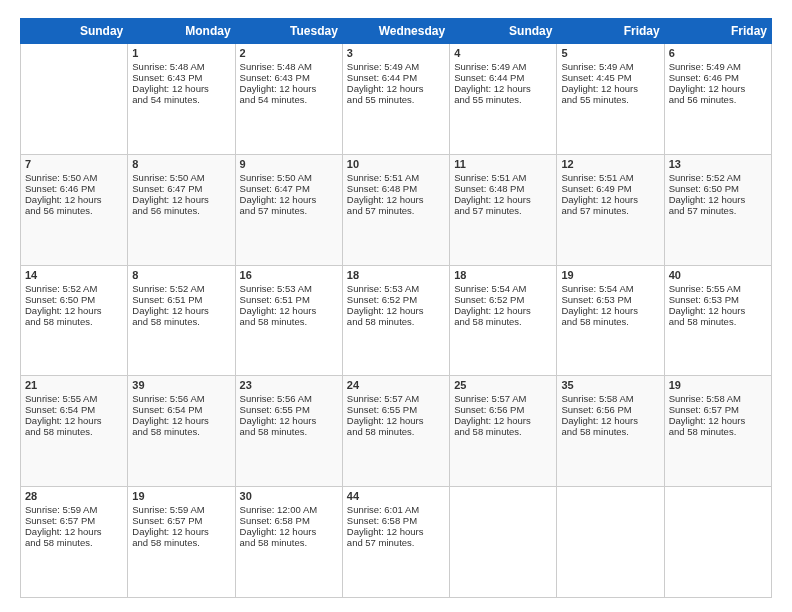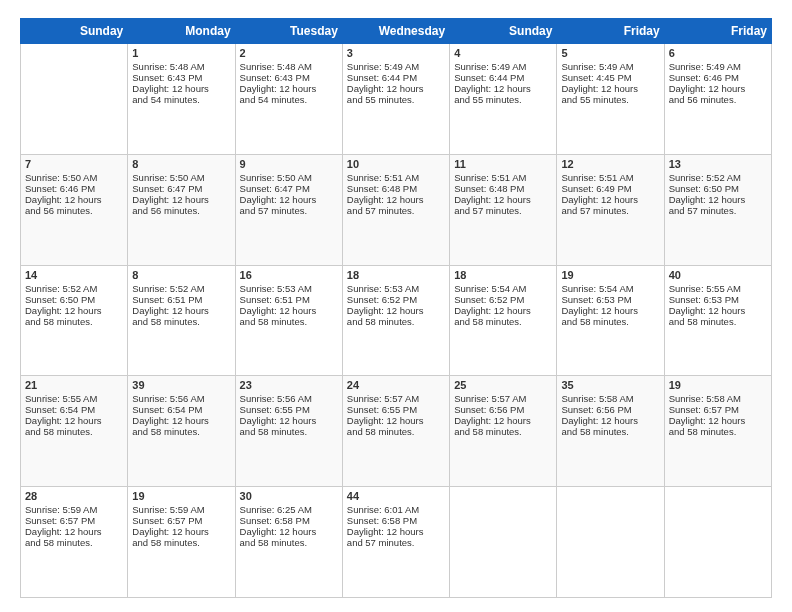--- a/index.html
+++ b/index.html
@@ -300,21 +300,21 @@
           </td>
           <td>
             <span class="day-num">19</span>
             <div>Sunrise: 5:59 AM</div>
             <div>Sunset: 6:57 PM</div>
             <div>Daylight: 12 hours</div>
             <div>and 58 minutes.</div>
           </td>
           <td>
             <span class="day-num">30</span>
-            <div>Sunrise: 6:25 AM</div>
+            <div>Sunrise: 12:00 AM</div>
             <div>Sunset: 6:58 PM</div>
             <div>Daylight: 12 hours</div>
             <div>and 58 minutes.</div>
           </td>
           <td>
             <span class="day-num">44</span>
             <div>Sunrise: 6:01 AM</div>
             <div>Sunset: 6:58 PM</div>
             <div>Daylight: 12 hours</div>
             <div>and 57 minutes.</div>

